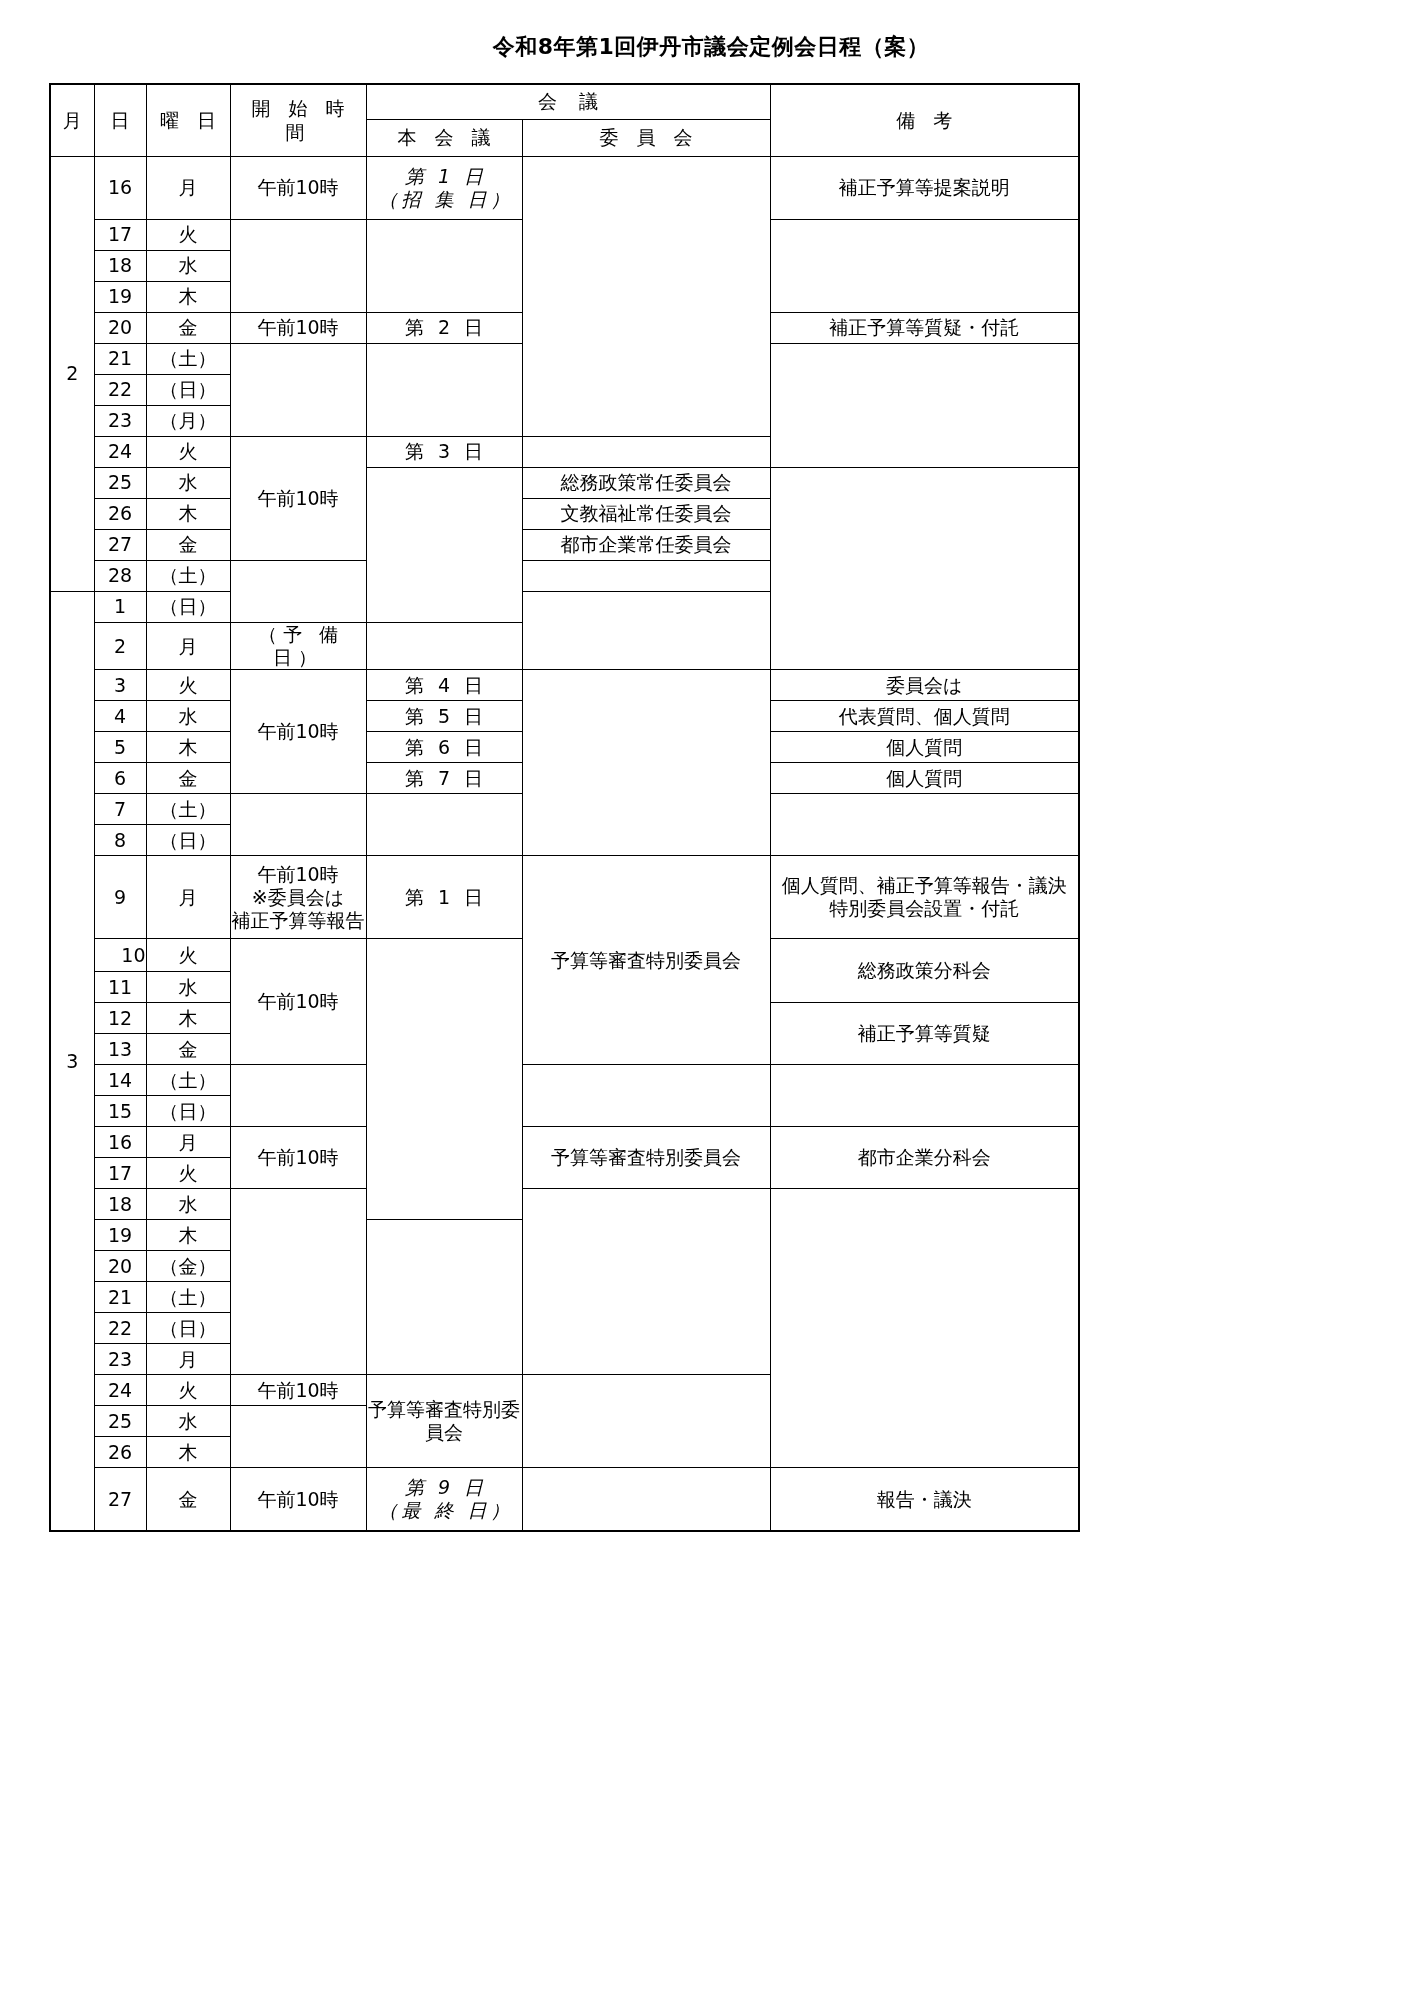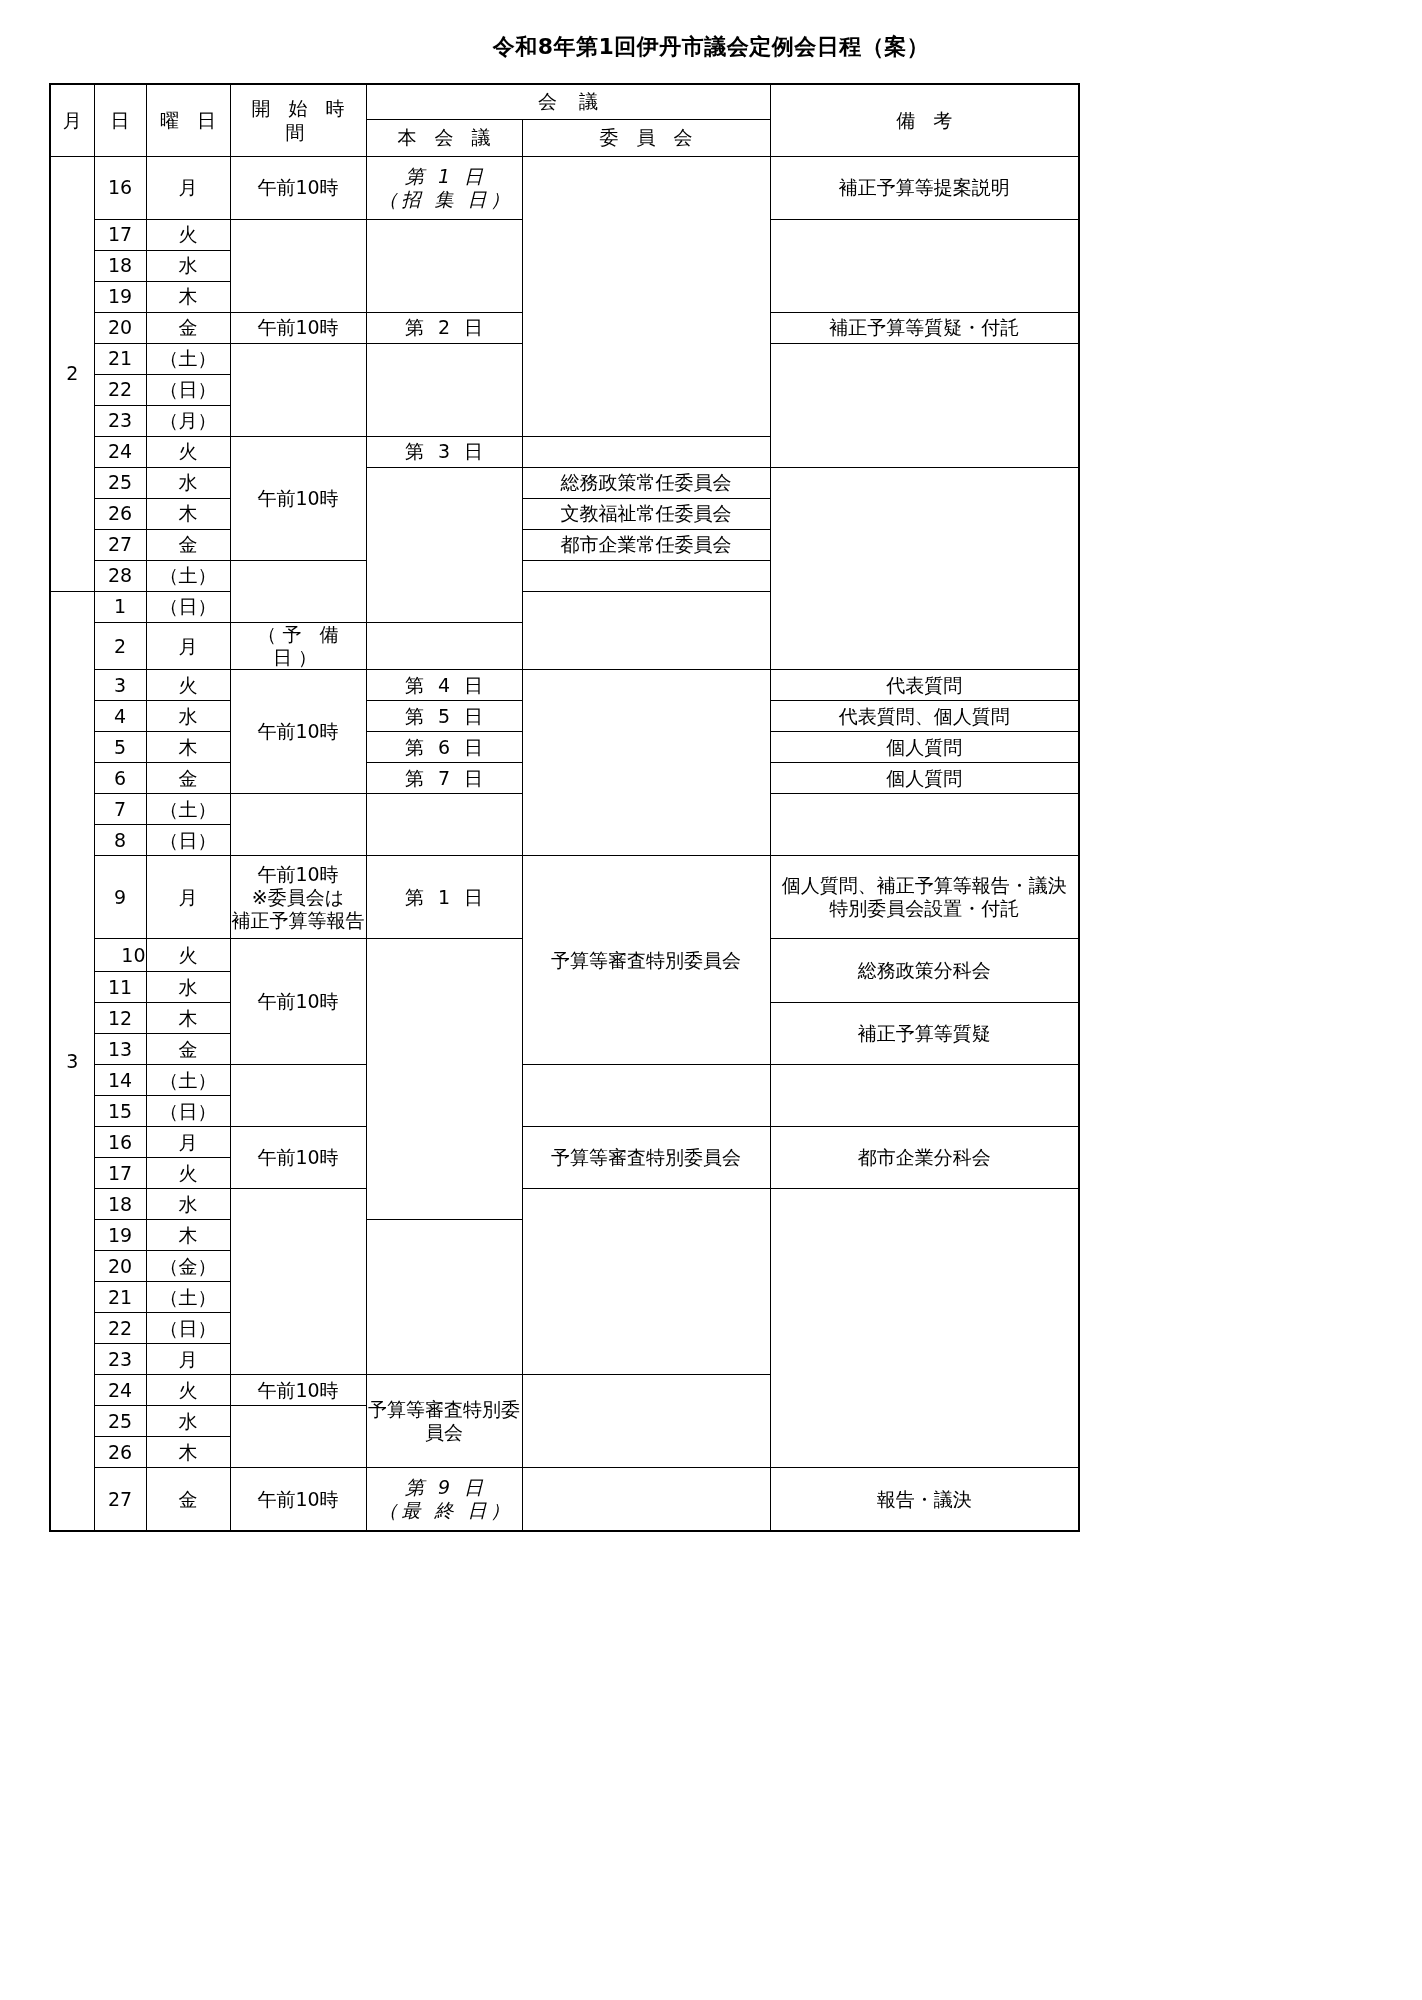--- a/index.html
+++ b/index.html
@@ -88,21 +88,21 @@
     vertical-align: middle;
   }
   .day-cell { font-size: 19px; }
   .dow-cell { font-size: 19px; }
   .time-cell { font-size: 19px; }
   .plenary-cell {
     font-size: 19px;
     letter-spacing: 4px;
     text-indent: 4px;
   }
-  .comm-cell { font-size: 19px; }
+  .comm-cell { font-size: 19px; font-family: Liberation Serif, serif; }
   .comm-cell.spaced {
     letter-spacing: 6px;
     text-indent: 6px;
   }
   .remark-cell {
     font-size: 19px;
     text-align: left;
     padding-left: 7px;
     padding-right: 4px;
     line-height: 1.3;
@@ -242,21 +242,21 @@
           <td class="dow-cell">月</td>
           <td class="comm-cell spaced">（予 備 日）</td>
         </tr>
 
         <tr class="r">
           <td class="day-cell">3</td>
           <td class="dow-cell">火</td>
           <td class="time-cell" rowspan="4">午前10時</td>
           <td class="plenary-cell">第 4 日</td>
           <td class="comm-cell" rowspan="6"></td>
-          <td class="remark-cell">代表質問</td>
+          <td class="remark-cell">委員会は</td>
         </tr>
         <tr class="r">
           <td class="day-cell">4</td>
           <td class="dow-cell">水</td>
           <td class="plenary-cell">第 5 日</td>
           <td class="remark-cell">代表質問、個人質問</td>
         </tr>
         <tr class="r">
           <td class="day-cell">5</td>
           <td class="dow-cell">木</td>

